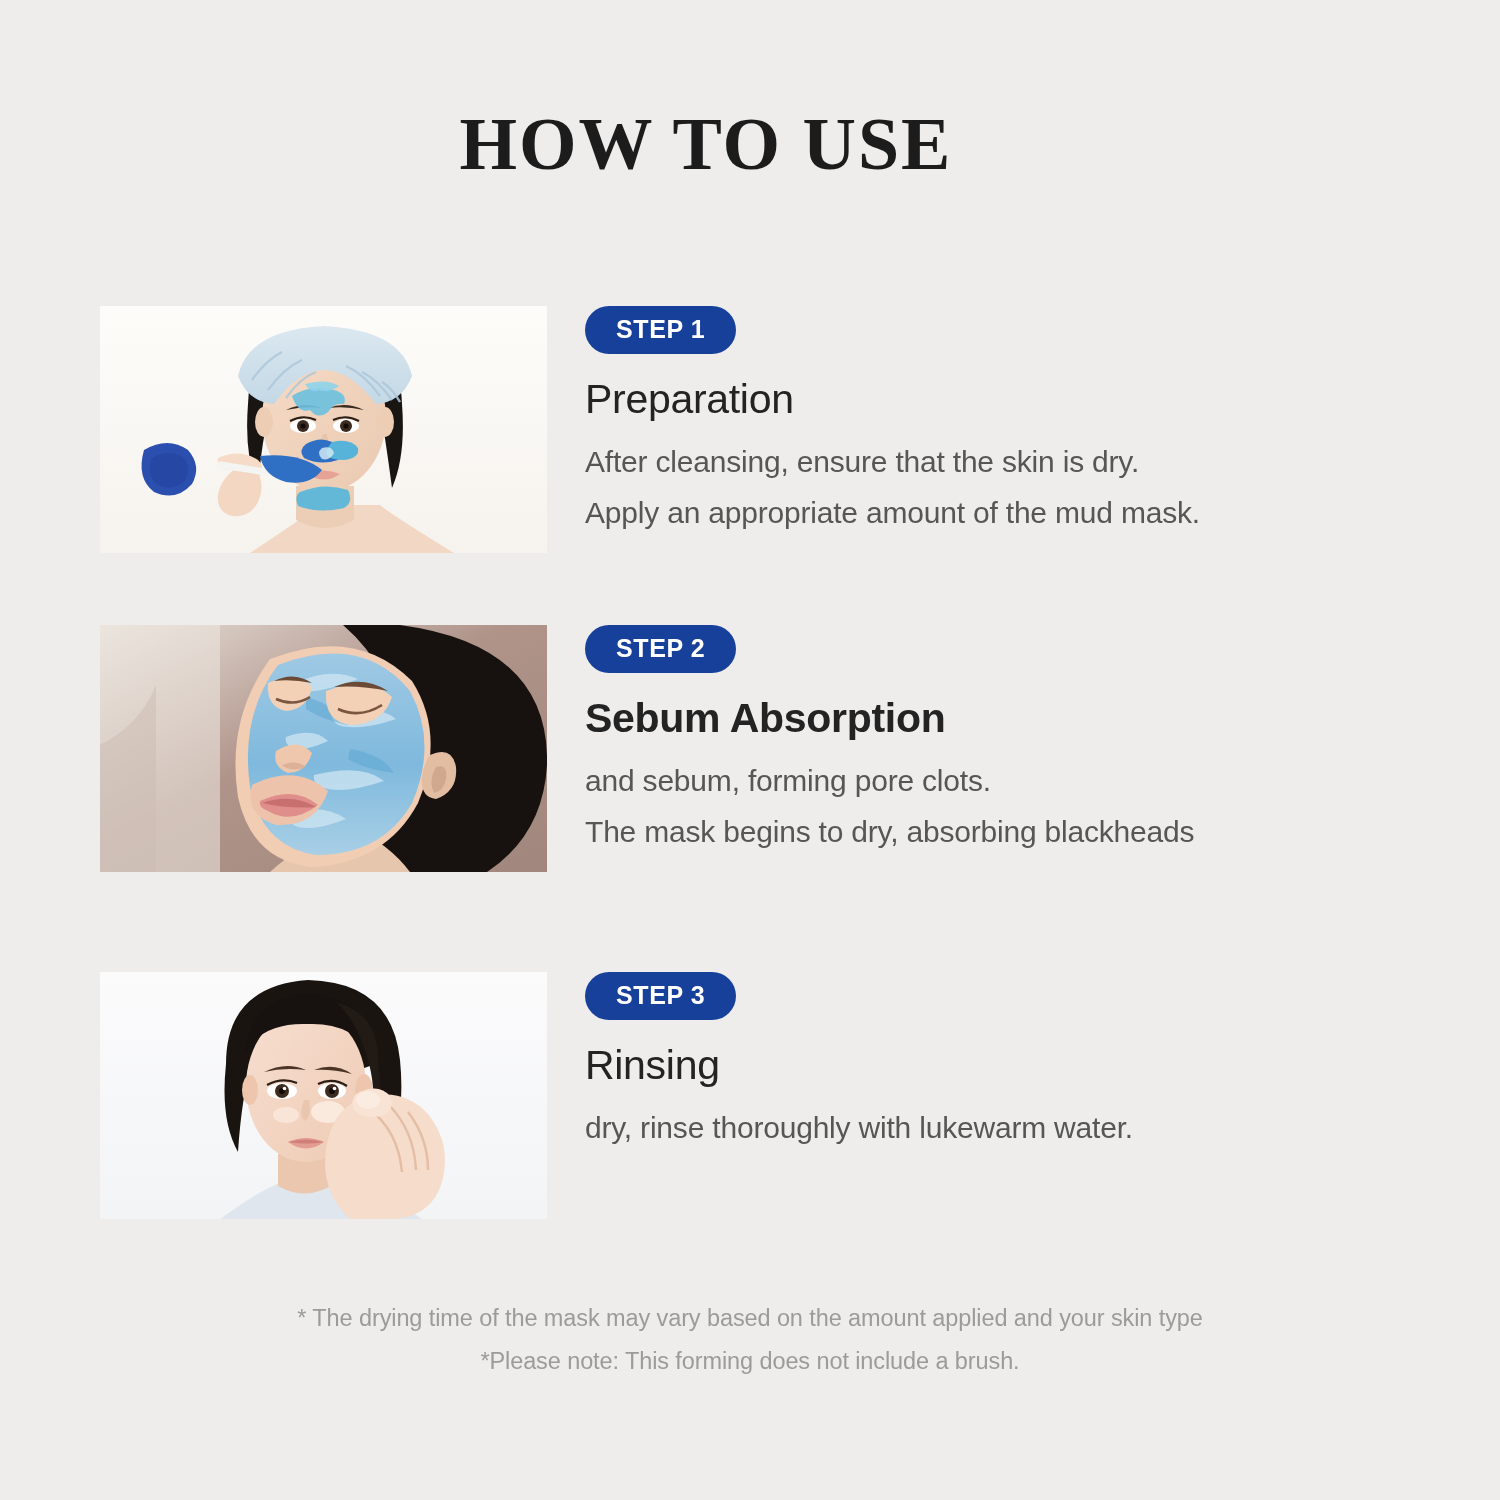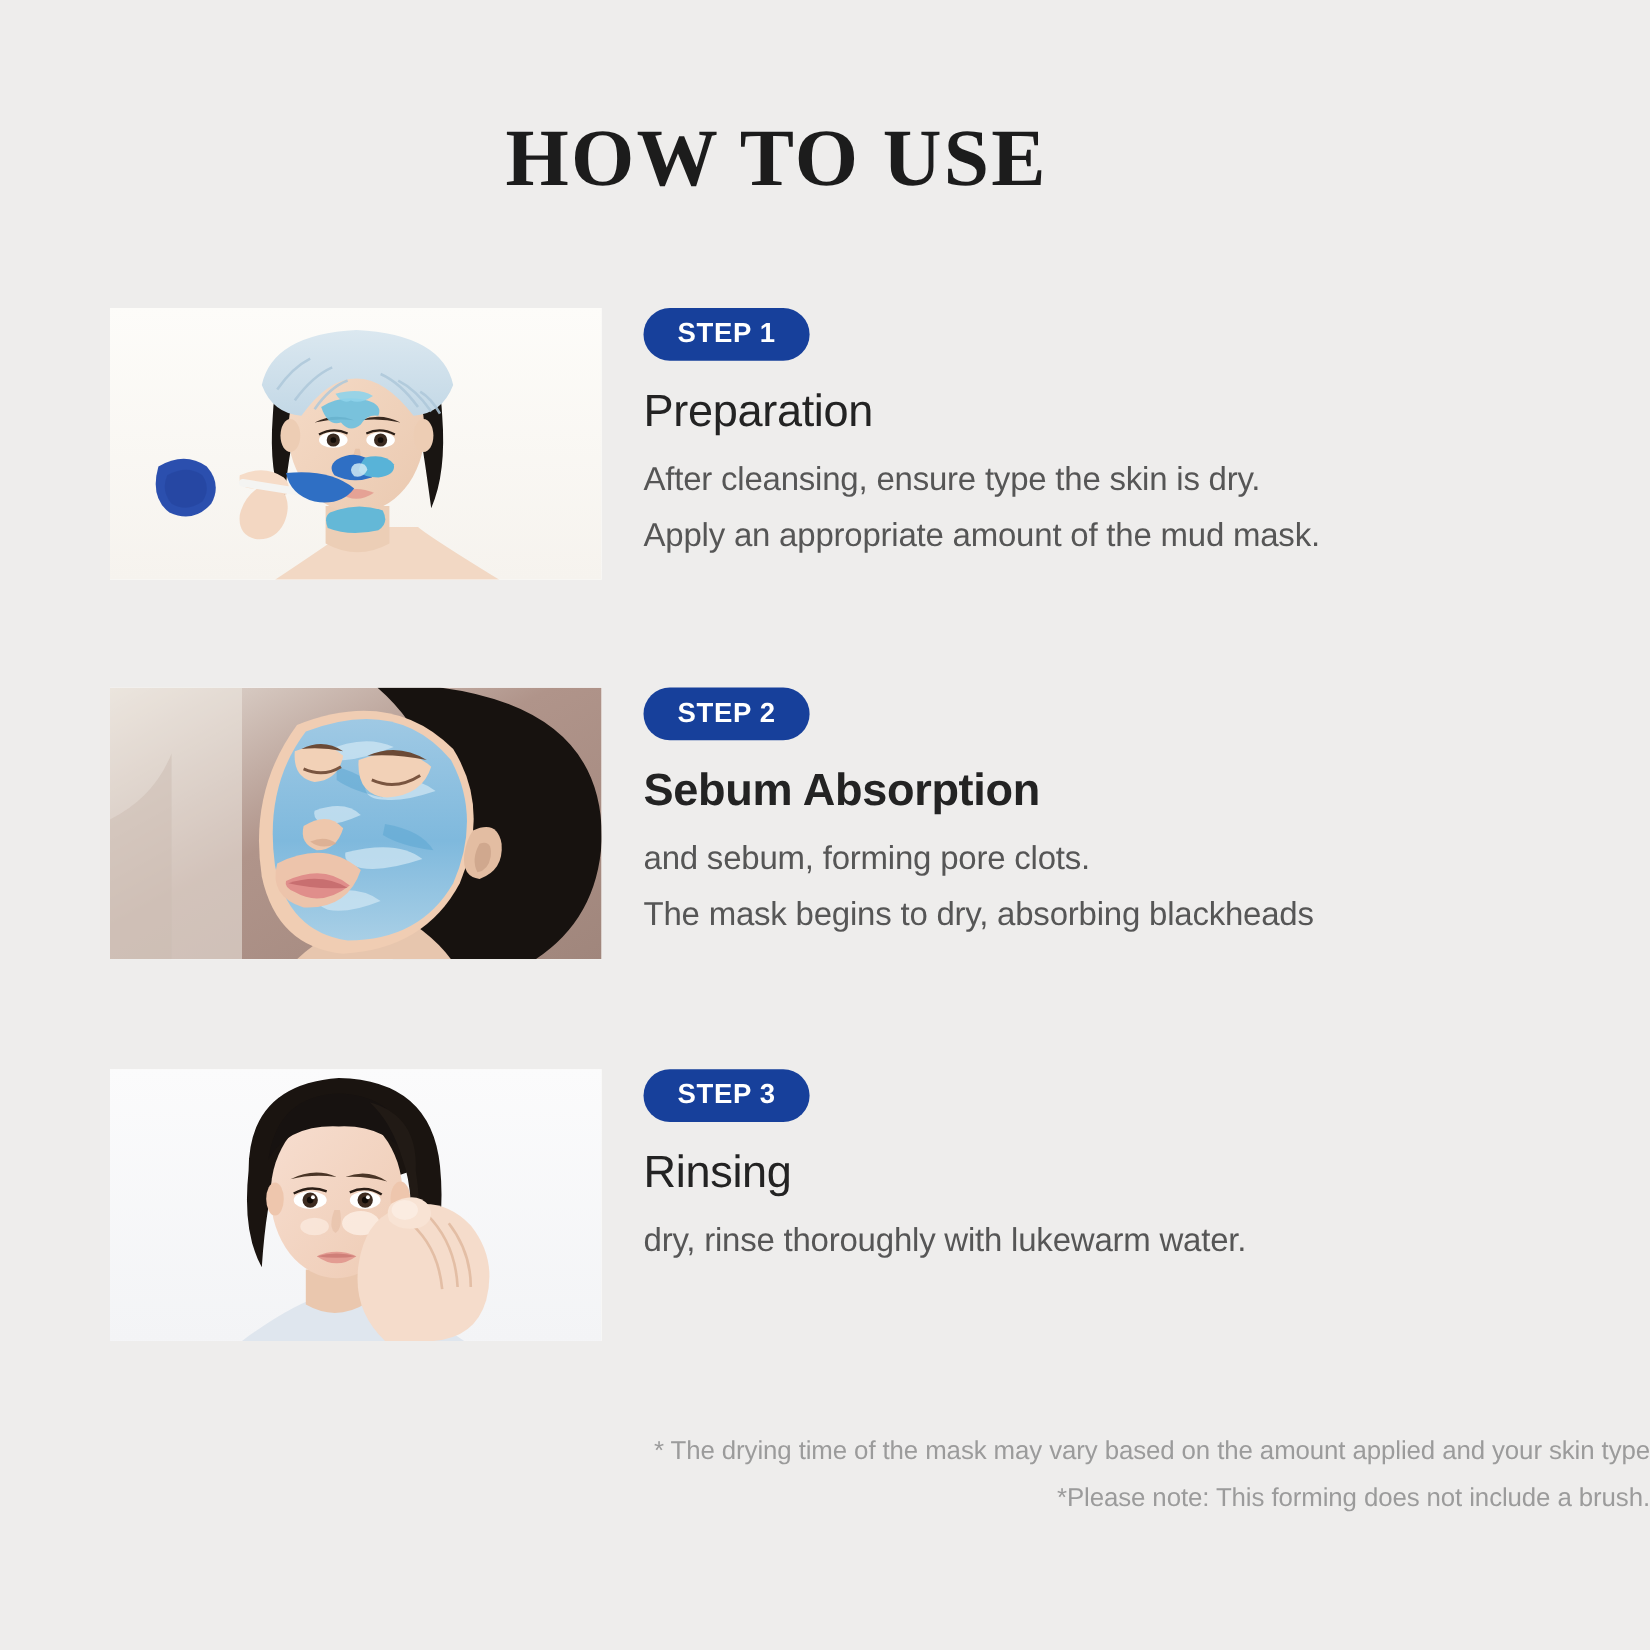--- a/index.html
+++ b/index.html
@@ -35,21 +35,21 @@
     line-height: 1.1;
   }
 
   
   .step {
     position: absolute;
     left: 100px;
     width: 1310px;
     height: 248px;
   }
-  .step-1 { top: 280px; }
+  .step-1 { top: 306px; }
   .step-2 { top: 625px; }
   .step-3 { top: 972px; }
 
   .photo {
     position: absolute;
     left: 0;
     top: 0;
     width: 447px;
     height: 247px;
     overflow: hidden;
@@ -93,21 +93,21 @@
     letter-spacing: -0.2px;
     max-width: 815px;
   }
 
   
   .footnotes {
     position: absolute;
     top: 1297px;
     left: 0;
     width: 1500px;
-    text-align: right;
+    text-align: center;
     color: #9b9b9b;
   }
   .footnote {
     font-size: 23.5px;
     line-height: 1.85;
     letter-spacing: -0.1px;
   }
 
   
   .photo svg { display: block; width: 100%; height: 100%; }
@@ -196,21 +196,21 @@
           <path d="M52 152 q18 -10 32 0 q8 12 0 24 q-14 10 -28 2 q-10 -12 -4 -26 z" fill="#23429a" opacity="0.55"></path>
           <path d="M160 150 q40 -4 62 14 q-12 16 -36 12 q-22 -6 -26 -26 z" fill="#2f6fc4"></path>
         </g>
       </svg>
     </div>
 
     <div class="text-col">
       <div class="badge">STEP 1</div>
       <div class="step-title regular">Preparation</div>
       <div class="step-body">
-        <div>After cleansing, ensure type the skin is dry.</div>
+        <div>After cleansing, ensure that the skin is dry.</div>
         <div>Apply an appropriate amount of the mud mask.</div>
       </div>
     </div>
   </div>
 
   <div class="step step-2">
 
     <div class="photo">
       <svg viewBox="0 0 447 247" preserveAspectRatio="xMidYMid slice" aria-hidden="true">
         <defs>

